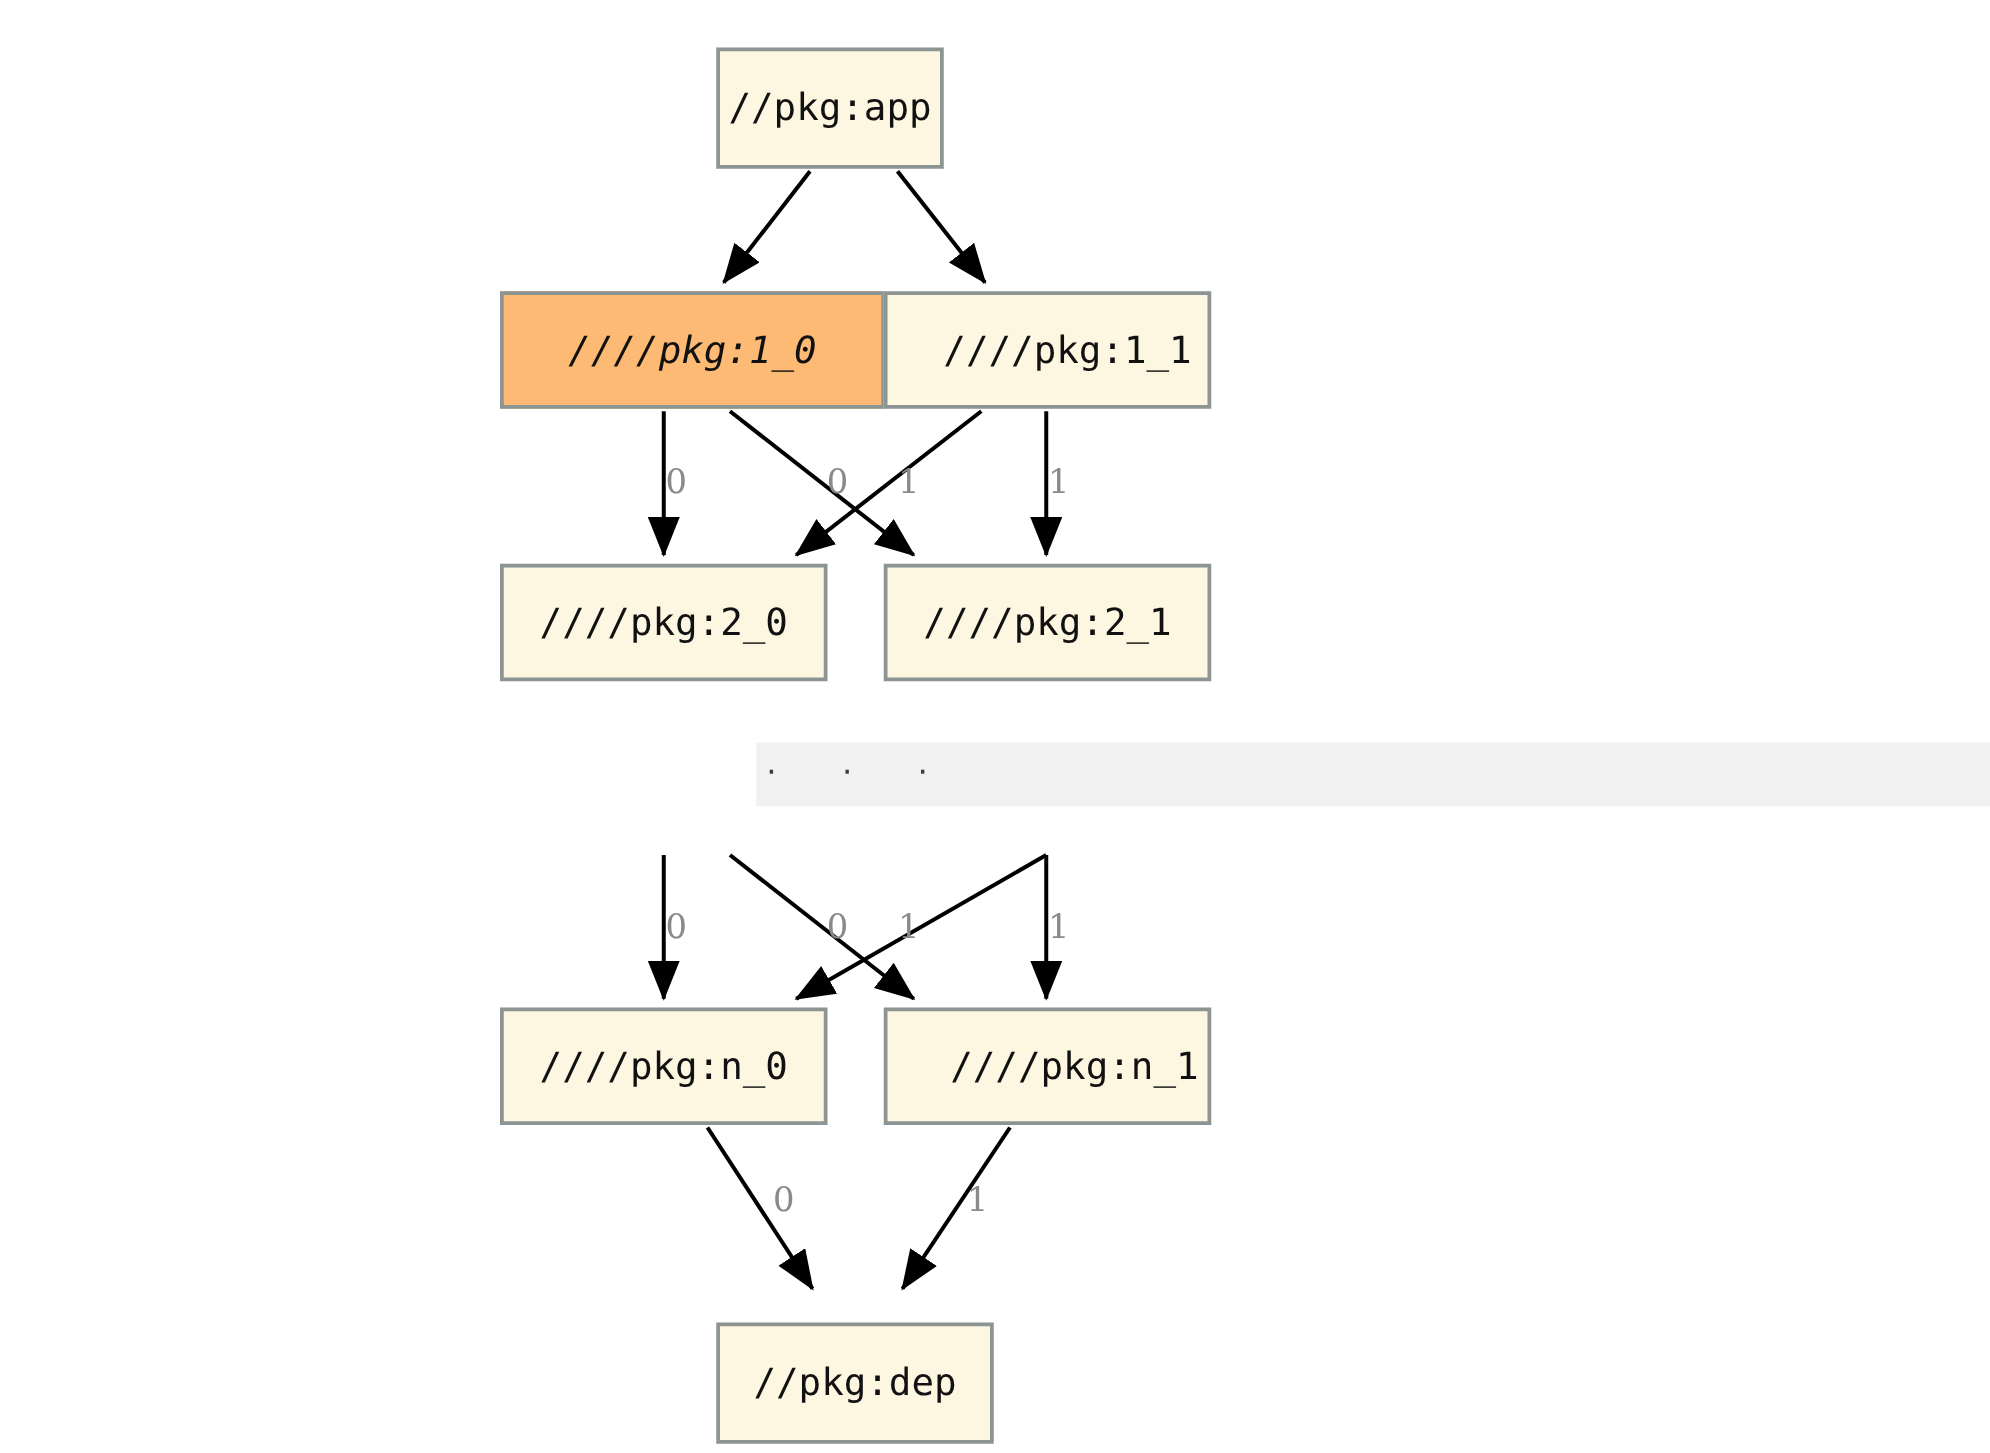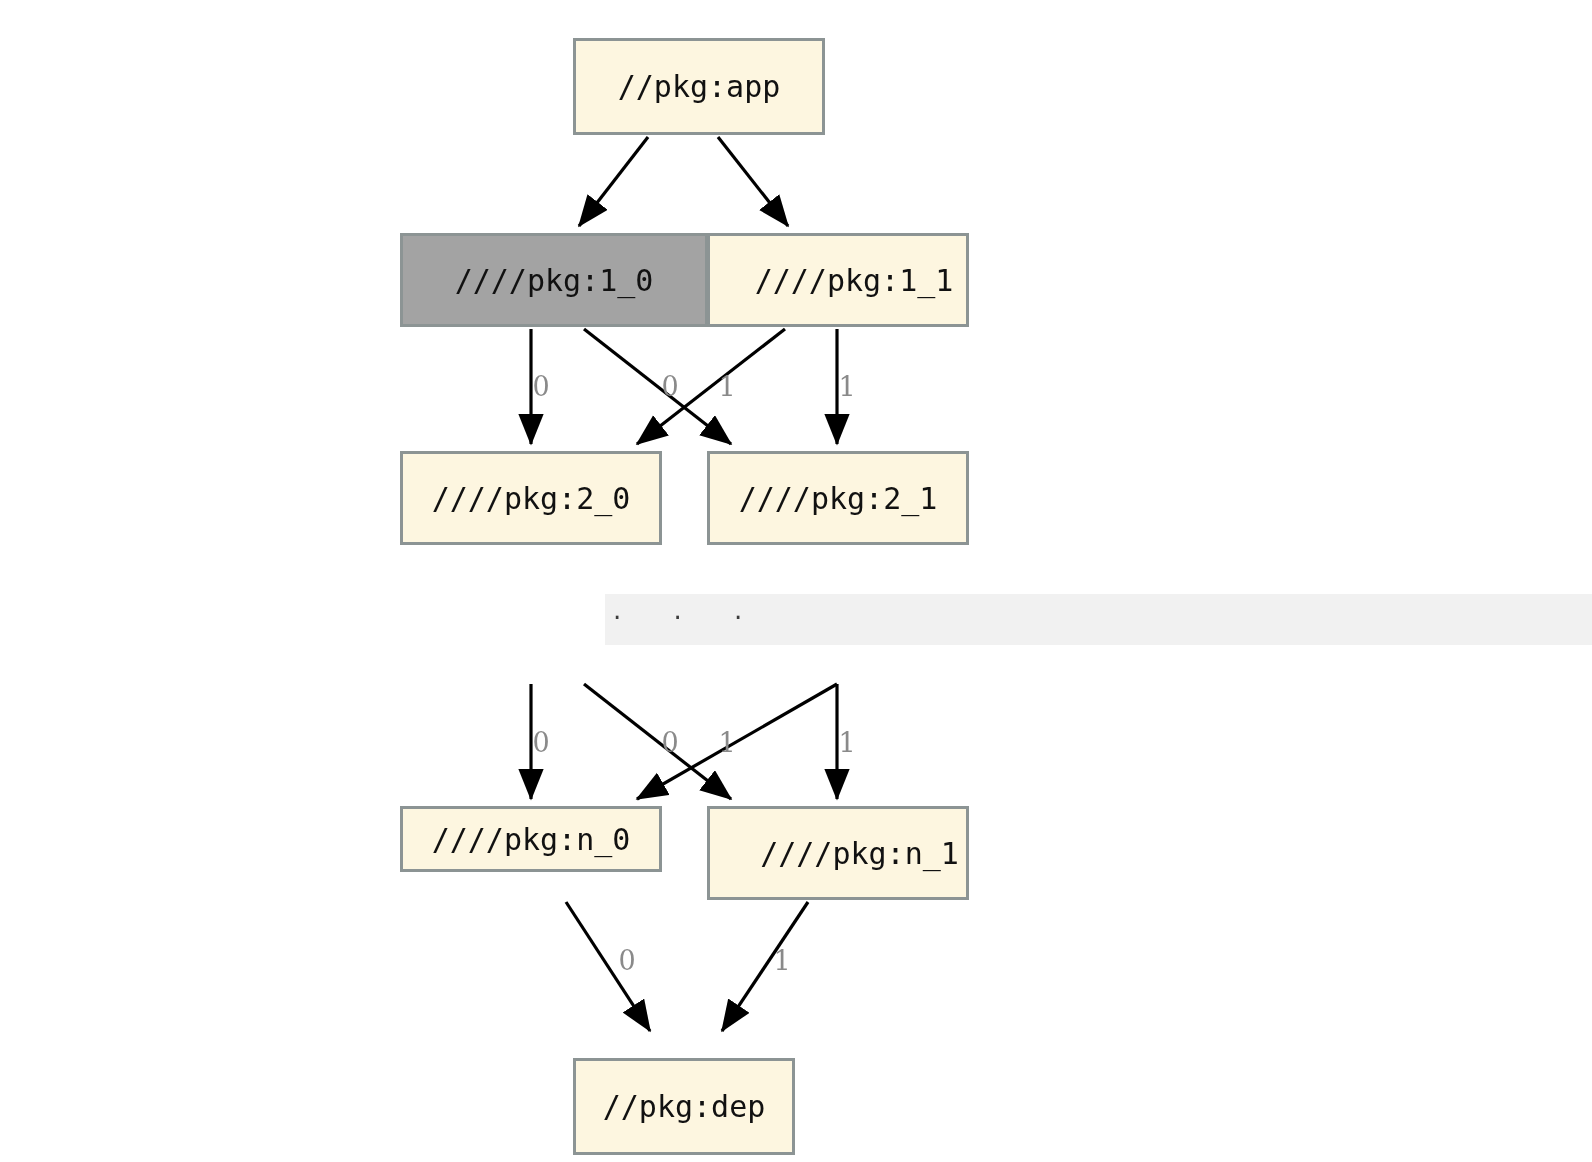--- a/index.html
+++ b/index.html
@@ -84,36 +84,36 @@
         <line x1="531" y1="684" x2="531" y2="799" stroke="#000000" stroke-width="3.2" marker-end="url(#arrowhead)"></line>
         <line x1="584" y1="684" x2="731" y2="799" stroke="#000000" stroke-width="3.2" marker-end="url(#arrowhead)"></line>
         <line x1="837" y1="684" x2="637" y2="799" stroke="#000000" stroke-width="3.2" marker-end="url(#arrowhead)"></line>
         <line x1="837" y1="684" x2="837" y2="799" stroke="#000000" stroke-width="3.2" marker-end="url(#arrowhead)"></line>
         <line x1="566" y1="902" x2="650" y2="1031" stroke="#000000" stroke-width="3.2" marker-end="url(#arrowhead)"></line>
         <line x1="808" y1="902" x2="722" y2="1031" stroke="#000000" stroke-width="3.2" marker-end="url(#arrowhead)"></line>
       </g>
   </svg>
 
   <div id="nodes-layer">
-      <div class="node-box" style="left: 573px; top: 38px; width: 252px; height: 97px; background: rgb(253, 246, 224); border-color: rgb(140, 148, 148); color: rgb(17, 17, 17);">
+      <div class="node-box" style="left: 573px; top: 38px; width: 182px; height: 97px; background: rgb(253, 246, 224); border-color: rgb(140, 148, 148); color: rgb(17, 17, 17);">
         <span>//pkg:app</span>
       </div>
-      <div class="node-box" style="left: 400px; top: 233px; width: 308px; height: 94px; background: #a3a3a3; border-color: rgb(140, 148, 148); color: rgb(17, 17, 17);">
+      <div class="node-box" style="left: 400px; top: 233px; width: 308px; height: 94px; background: #fdba74; border-color: rgb(140, 148, 148); color: rgb(17, 17, 17); font-style: italic;">
         <span>////pkg:1_0</span>
       </div>
       <div class="node-box" style="left: 707px; top: 233px; width: 262px; height: 94px; background: rgb(253, 246, 224); border-color: rgb(140, 148, 148); color: rgb(17, 17, 17); padding-left: 32px;">
         <span>////pkg:1_1</span>
       </div>
       <div class="node-box" style="left: 400px; top: 451px; width: 262px; height: 94px; background: rgb(253, 246, 224); border-color: rgb(140, 148, 148); color: rgb(17, 17, 17);">
         <span>////pkg:2_0</span>
       </div>
       <div class="node-box" style="left: 707px; top: 451px; width: 262px; height: 94px; background: rgb(253, 246, 224); border-color: rgb(140, 148, 148); color: rgb(17, 17, 17); text-align: center;">
         <span>////pkg:2_1</span>
       </div>
-      <div class="node-box" style="left: 400px; top: 806px; width: 262px; height: 66px; background: rgb(253, 246, 224); border-color: rgb(140, 148, 148); color: rgb(17, 17, 17);">
+      <div class="node-box" style="left: 400px; top: 806px; width: 262px; height: 94px; background: rgb(253, 246, 224); border-color: rgb(140, 148, 148); color: rgb(17, 17, 17);">
         <span>////pkg:n_0</span>
       </div>
       <div class="node-box" style="left: 707px; top: 806px; width: 262px; height: 94px; background: rgb(253, 246, 224); border-color: rgb(140, 148, 148); color: rgb(17, 17, 17); padding-left: 43px;">
         <span>////pkg:n_1</span>
       </div>
       <div class="node-box" style="left: 573px; top: 1038px; width: 222px; height: 97px; background: rgb(253, 246, 224); border-color: rgb(140, 148, 148); color: rgb(17, 17, 17); margin-top: 20px;">
         <span>//pkg:dep</span>
       </div>
     </div>
   <div id="labels-layer">

